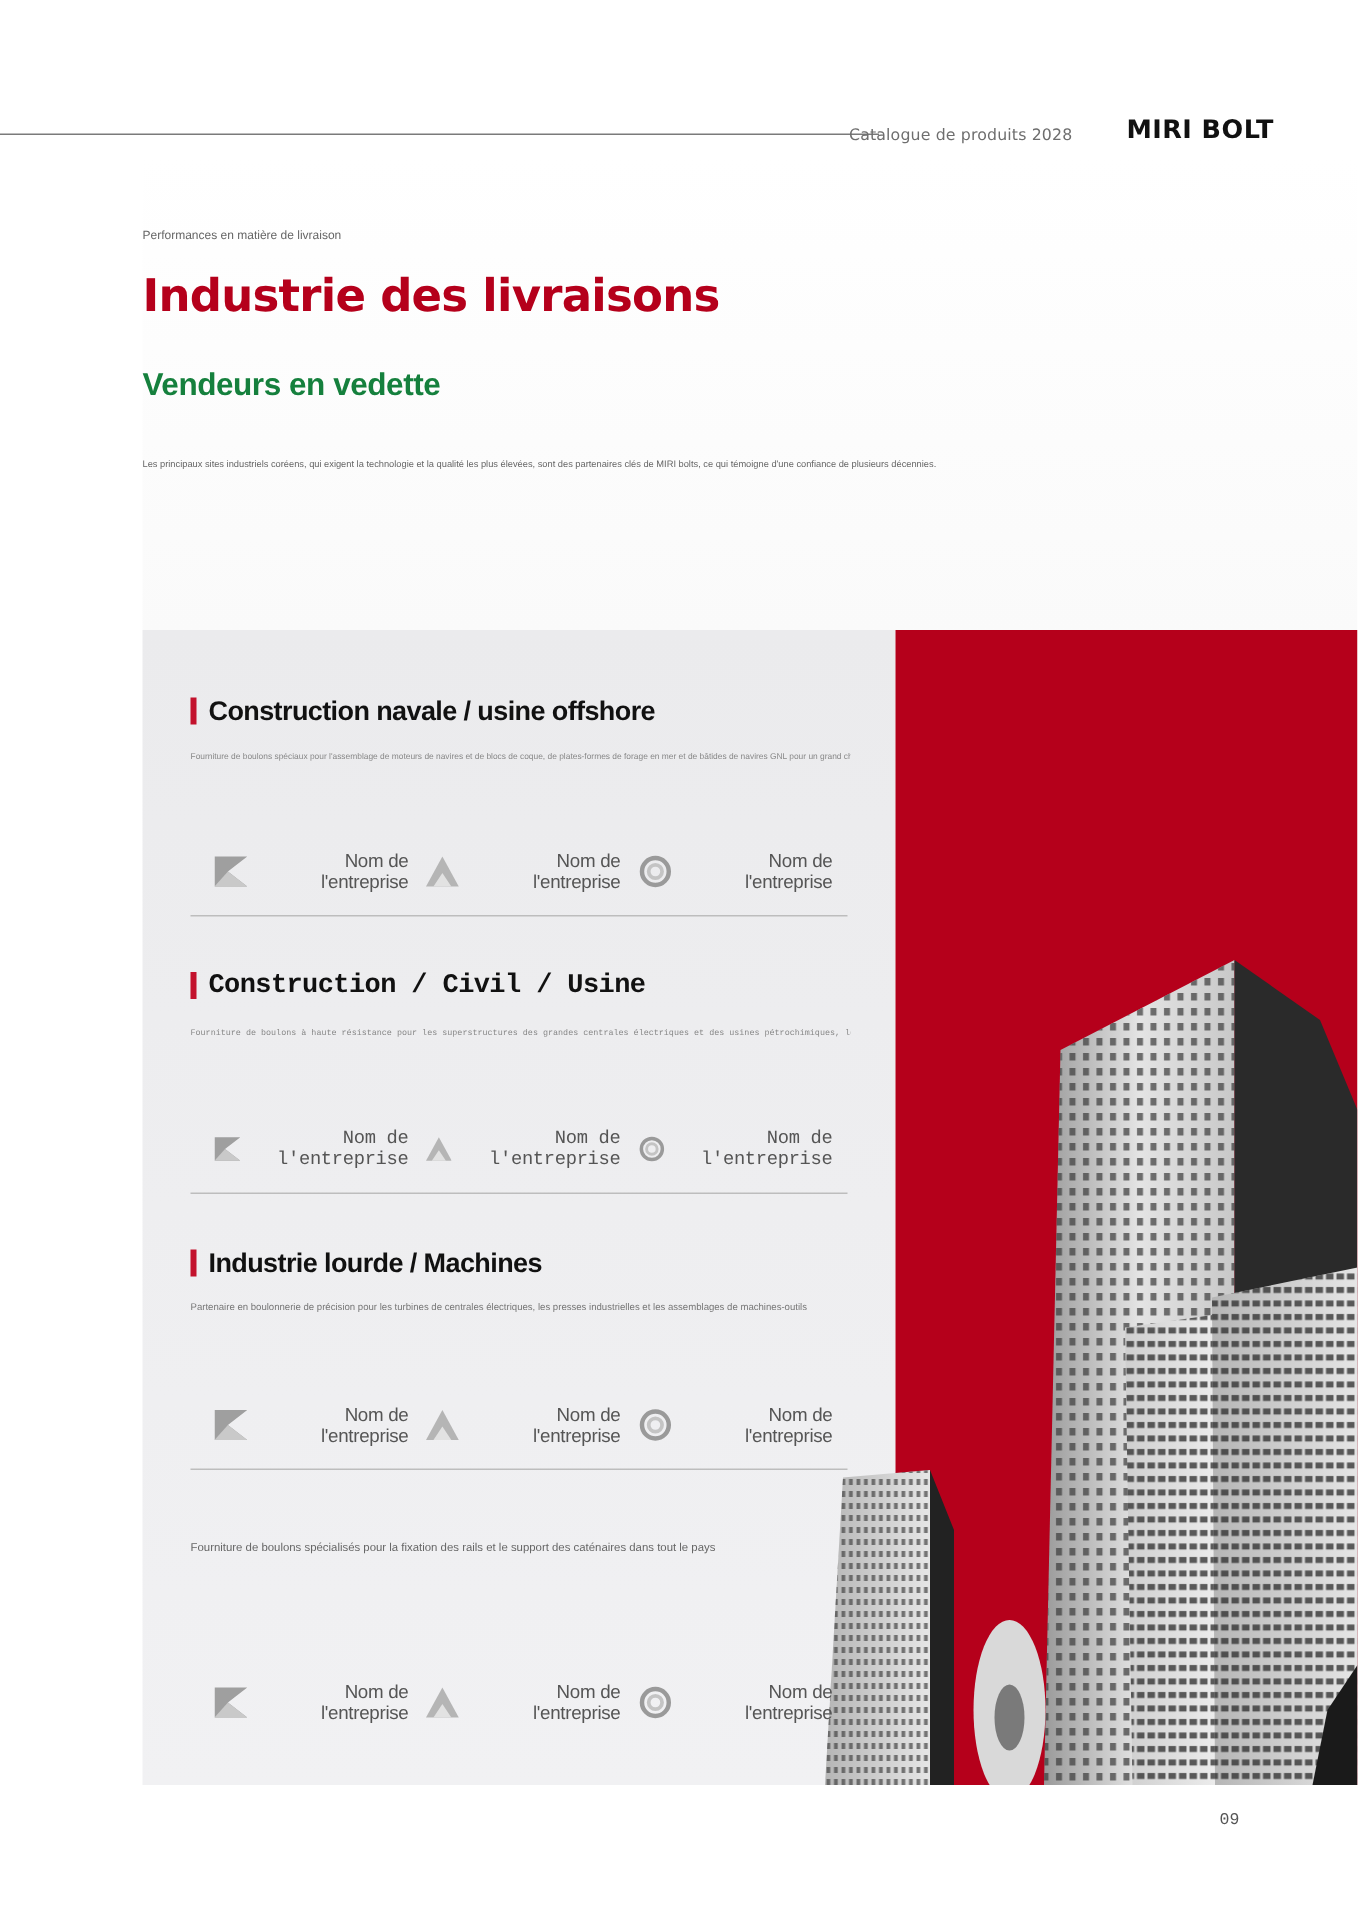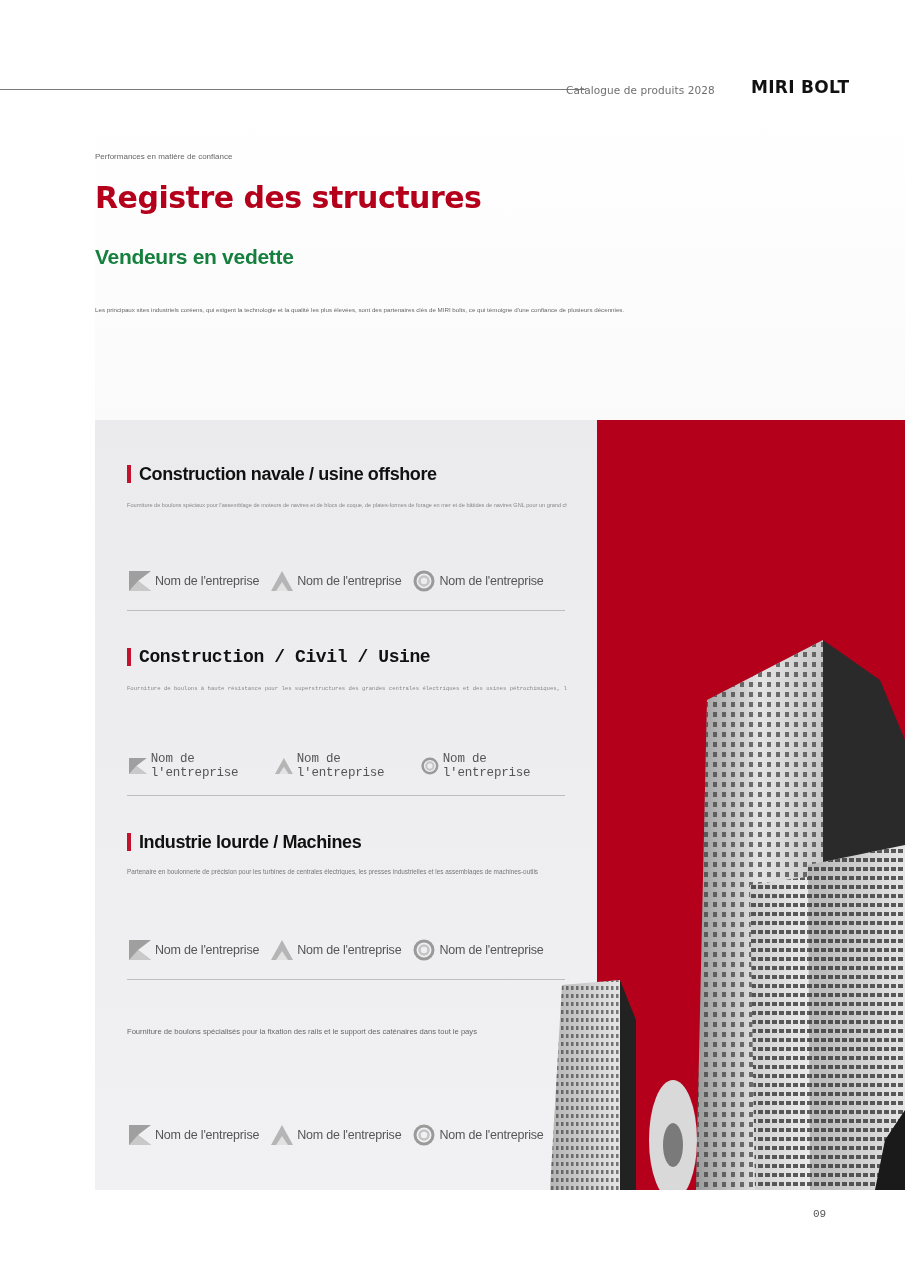--- a/index.html
+++ b/index.html
@@ -19,41 +19,41 @@
 
     .content-panel { position: absolute; left: 95px; top: 420px; width: 502px; height: 770px; background: linear-gradient(180deg, #ebebed 0%, #f1f1f3 100%); }
     .red-panel { position: absolute; left: 597px; top: 420px; width: 308px; height: 770px; background: #b5001b; overflow: hidden; }
 
     .section { position: absolute; left: 127px; width: 440px; }
     .section-head { display: flex; align-items: center; height: 22px; }
     .section-bar { width: 4px; height: 18px; background: #c3122d; margin-right: 8px; }
     .section-title { font-size: 18px; font-weight: bold; color: #111; letter-spacing: -0.4px; }
     .section-desc { margin-top: 17px; font-size: 5.6px; color: #888; white-space: nowrap; overflow: hidden; }
     .section-desc.large { font-size: 7.6px; color: #666; margin-top: 12px; }
-    .logo-row { position: absolute; left: 2px; display: flex; align-items: center; height: 26px; }
+    .logo-row { position: absolute; left: 16px; display: flex; align-items: center; height: 26px; text-align: right; }
     .logo-item { display: flex; align-items: center; margin-right: 12px; }
     .logo-icon { width: 22px; height: 22px; margin-right: 4px; display: inline-block; }
     .logo-label { font-size: 12.5px; color: #555; letter-spacing: -0.2px; }
     .section-rule { position: absolute; left: 0; width: 438px; height: 1px; background: #bdbdbd; }
 
     .page-number { position: absolute; left: 813px; top: 1208px; font-family: Liberation Mono, monospace; font-size: 11px; color: #555; }
 
     .buildings { position: absolute; left: 540px; top: 640px; width: 365px; height: 550px; }
   </style>
 </head>
 <body>
 
 <div class="top-rule"></div>
 <div class="header-catalog">Catalogue de produits 2028</div>
 <div class="header-brand">MIRI BOLT</div>
 
 <div class="page-bg-top"></div>
 
-<div class="eyebrow">Performances en matière de confiance</div>
-<div class="page-title">Registre des structures</div>
+<div class="eyebrow">Performances en matière de livraison</div>
+<div class="page-title">Industrie des livraisons</div>
 <div class="subtitle">Vendeurs en vedette</div>
 <div class="intro">Les principaux sites industriels coréens, qui exigent la technologie et la qualité les plus élevées, sont des partenaires clés de MIRI bolts, ce qui témoigne d'une confiance de plusieurs décennies.</div>
 
 <div class="content-panel"></div>
 <div class="red-panel"></div>
 
 <svg class="buildings" viewBox="0 0 365 550" preserveAspectRatio="none">
   <defs>
     <linearGradient id="tower1" x1="0" x2="1">
       <stop offset="0" stop-color="#9a9a9a"></stop>

